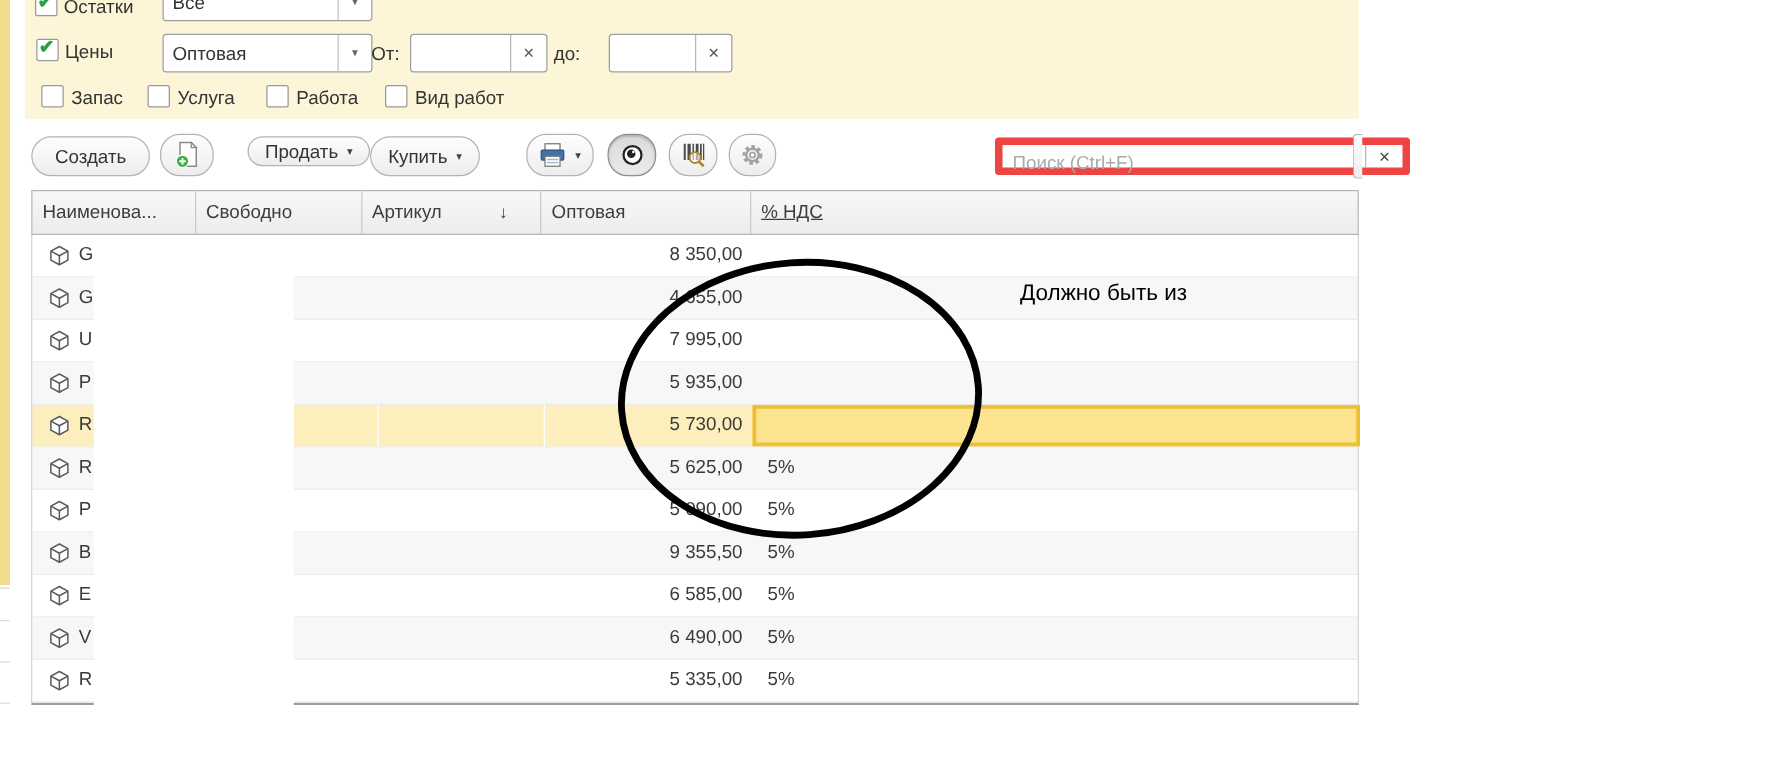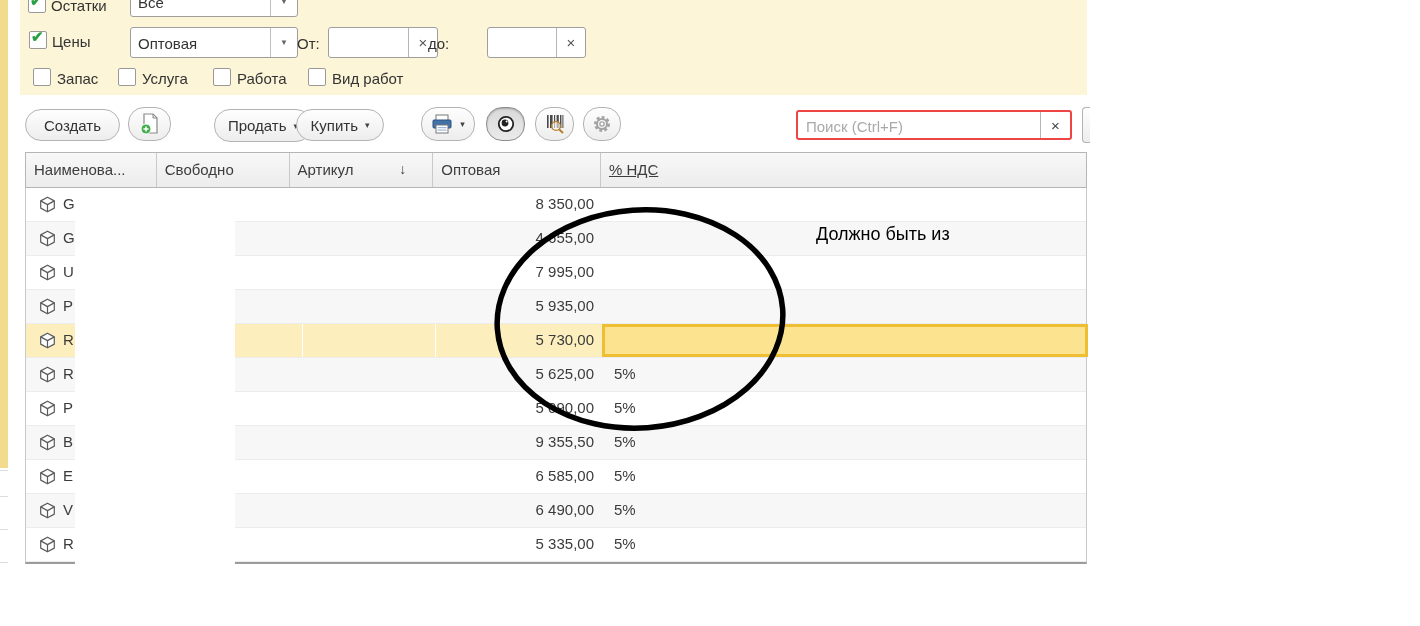--- a/index.html
+++ b/index.html
@@ -18,21 +18,21 @@
   .combo .dd{position:absolute;right:0;top:0;bottom:0;width:26px;border-left:1px solid #c0c0c0;
              display:flex;align-items:center;justify-content:center;font-size:8px;color:#666;}
   .tinput .clr{position:absolute;right:0;top:0;bottom:0;width:28px;border-left:1px solid #b5b5b5;
              display:flex;align-items:center;justify-content:center;font-size:15px;color:#555;cursor:pointer;}
   
   .btn{position:absolute;box-sizing:border-box;border:1px solid #b3b3b3;border-radius:16px;
        background:linear-gradient(#fefefe,#ededed);display:flex;align-items:center;justify-content:center;
        font-size:15px;color:#333;gap:7px;text-align:right;}
   .btn .caret{font-size:9px;color:#444;}
   .btn.pressed{background:linear-gradient(#d9d9d9,#ebebeb);border-color:#8f8f8f;box-shadow:inset 0 1px 2px rgba(0,0,0,.25);}
-  .search-wrap{position:absolute;left:796px;top:110px;width:276px;height:30px;border:2px solid #ef4444;
+  .search-wrap{position:absolute;left:796px;top:110px;width:332px;height:30px;border:6px solid #ef4444;
        border-radius:3px;background:#fff;box-sizing:border-box;}
   .search-wrap input{position:absolute;left:0;top:0;width:238px;height:28px;border:none;outline:none;
        padding:0 0 0 8px;font-size:15px;font-family:"Liberation Sans",sans-serif;color:#333;background:transparent;}
   .search-wrap input::placeholder{color:#a9a9a9;}
   .search-wrap .clr{position:absolute;right:0;top:0;bottom:0;width:29px;border-left:1px solid #b5b5b5;
        display:flex;align-items:center;justify-content:center;font-size:15px;color:#444;cursor:pointer;}
   .sliver{position:absolute;left:1082px;top:107px;width:7px;height:34px;border:1px solid #b3b3b3;border-right:none;
        border-radius:4px 0 0 4px;background:linear-gradient(#fefefe,#ededed);}
   
   .thead{position:absolute;left:25px;top:152px;width:1062px;height:36px;box-sizing:border-box;
@@ -87,21 +87,21 @@
     </span>
   <span class="flabel" style="left:32px;top:33px">Цены</span>
   <div class="combo" style="left:110px;top:27px;width:168px;height:31px">
     <span class="val">Оптовая</span>
     <span class="dd">▼</span>
   </div>
   <span class="flabel" style="left:277px;top:35px">От:</span>
   <div class="tinput" style="left:308px;top:27px;width:110px;height:31px">
     <span class="clr">×</span>
   </div>
-  <span class="flabel" style="left:408px;top:35px">до:</span>
+  <span class="flabel" style="left:423px;top:35px">до:</span>
   <div class="tinput" style="left:467px;top:27px;width:99px;height:31px">
     <span class="clr">×</span>
   </div>
 
   <span class="cb" style="left:13px;top:68px"></span>
   <span class="flabel" style="left:37px;top:70px">Запас</span>
   <span class="cb" style="left:98px;top:68px"></span>
   <span class="flabel" style="left:122px;top:70px">Услуга</span>
   <span class="cb" style="left:193px;top:68px"></span>
   <span class="flabel" style="left:217px;top:70px">Работа</span>
@@ -113,21 +113,21 @@
   <span>Создать</span>
 </div>
 <div class="btn" style="left:128px;top:107px;width:43px;height:34px">
   <svg class="icon-svg" width="20" height="22" viewBox="0 0 20 22">
     <path d="M4 1 h9 l4 4 v15 h-13 z" fill="#fff" stroke="#8a8a8a" stroke-width="1.2"></path>
     <path d="M13 1 l4 4 h-4 z" fill="#e8e8e8" stroke="#8a8a8a" stroke-width="1"></path>
     <circle cx="6" cy="16" r="5" fill="#3fae49" stroke="#fff" stroke-width="1"></circle>
     <path d="M6 13.4 v5.2 M3.4 16 h5.2" stroke="#fff" stroke-width="1.6"></path>
   </svg>
 </div>
-<div class="btn" style="left:214px;top:109px;width:98px;height:33px">
+<div class="btn" style="left:198px;top:109px;width:98px;height:24px">
   <span>Продать</span>
   <span class="caret">▾</span>
 </div>
 <div class="btn" style="left:296px;top:109px;width:88px;height:32px">
   <span>Купить</span>
   <span class="caret">▾</span>
 </div>
 <div class="btn" style="left:421px;top:107px;width:54px;height:34px">
   <svg class="icon-svg" width="22" height="20" viewBox="0 0 22 20">
     <rect x="5" y="1" width="12" height="6" fill="#fff" stroke="#777" stroke-width="1"></rect>

